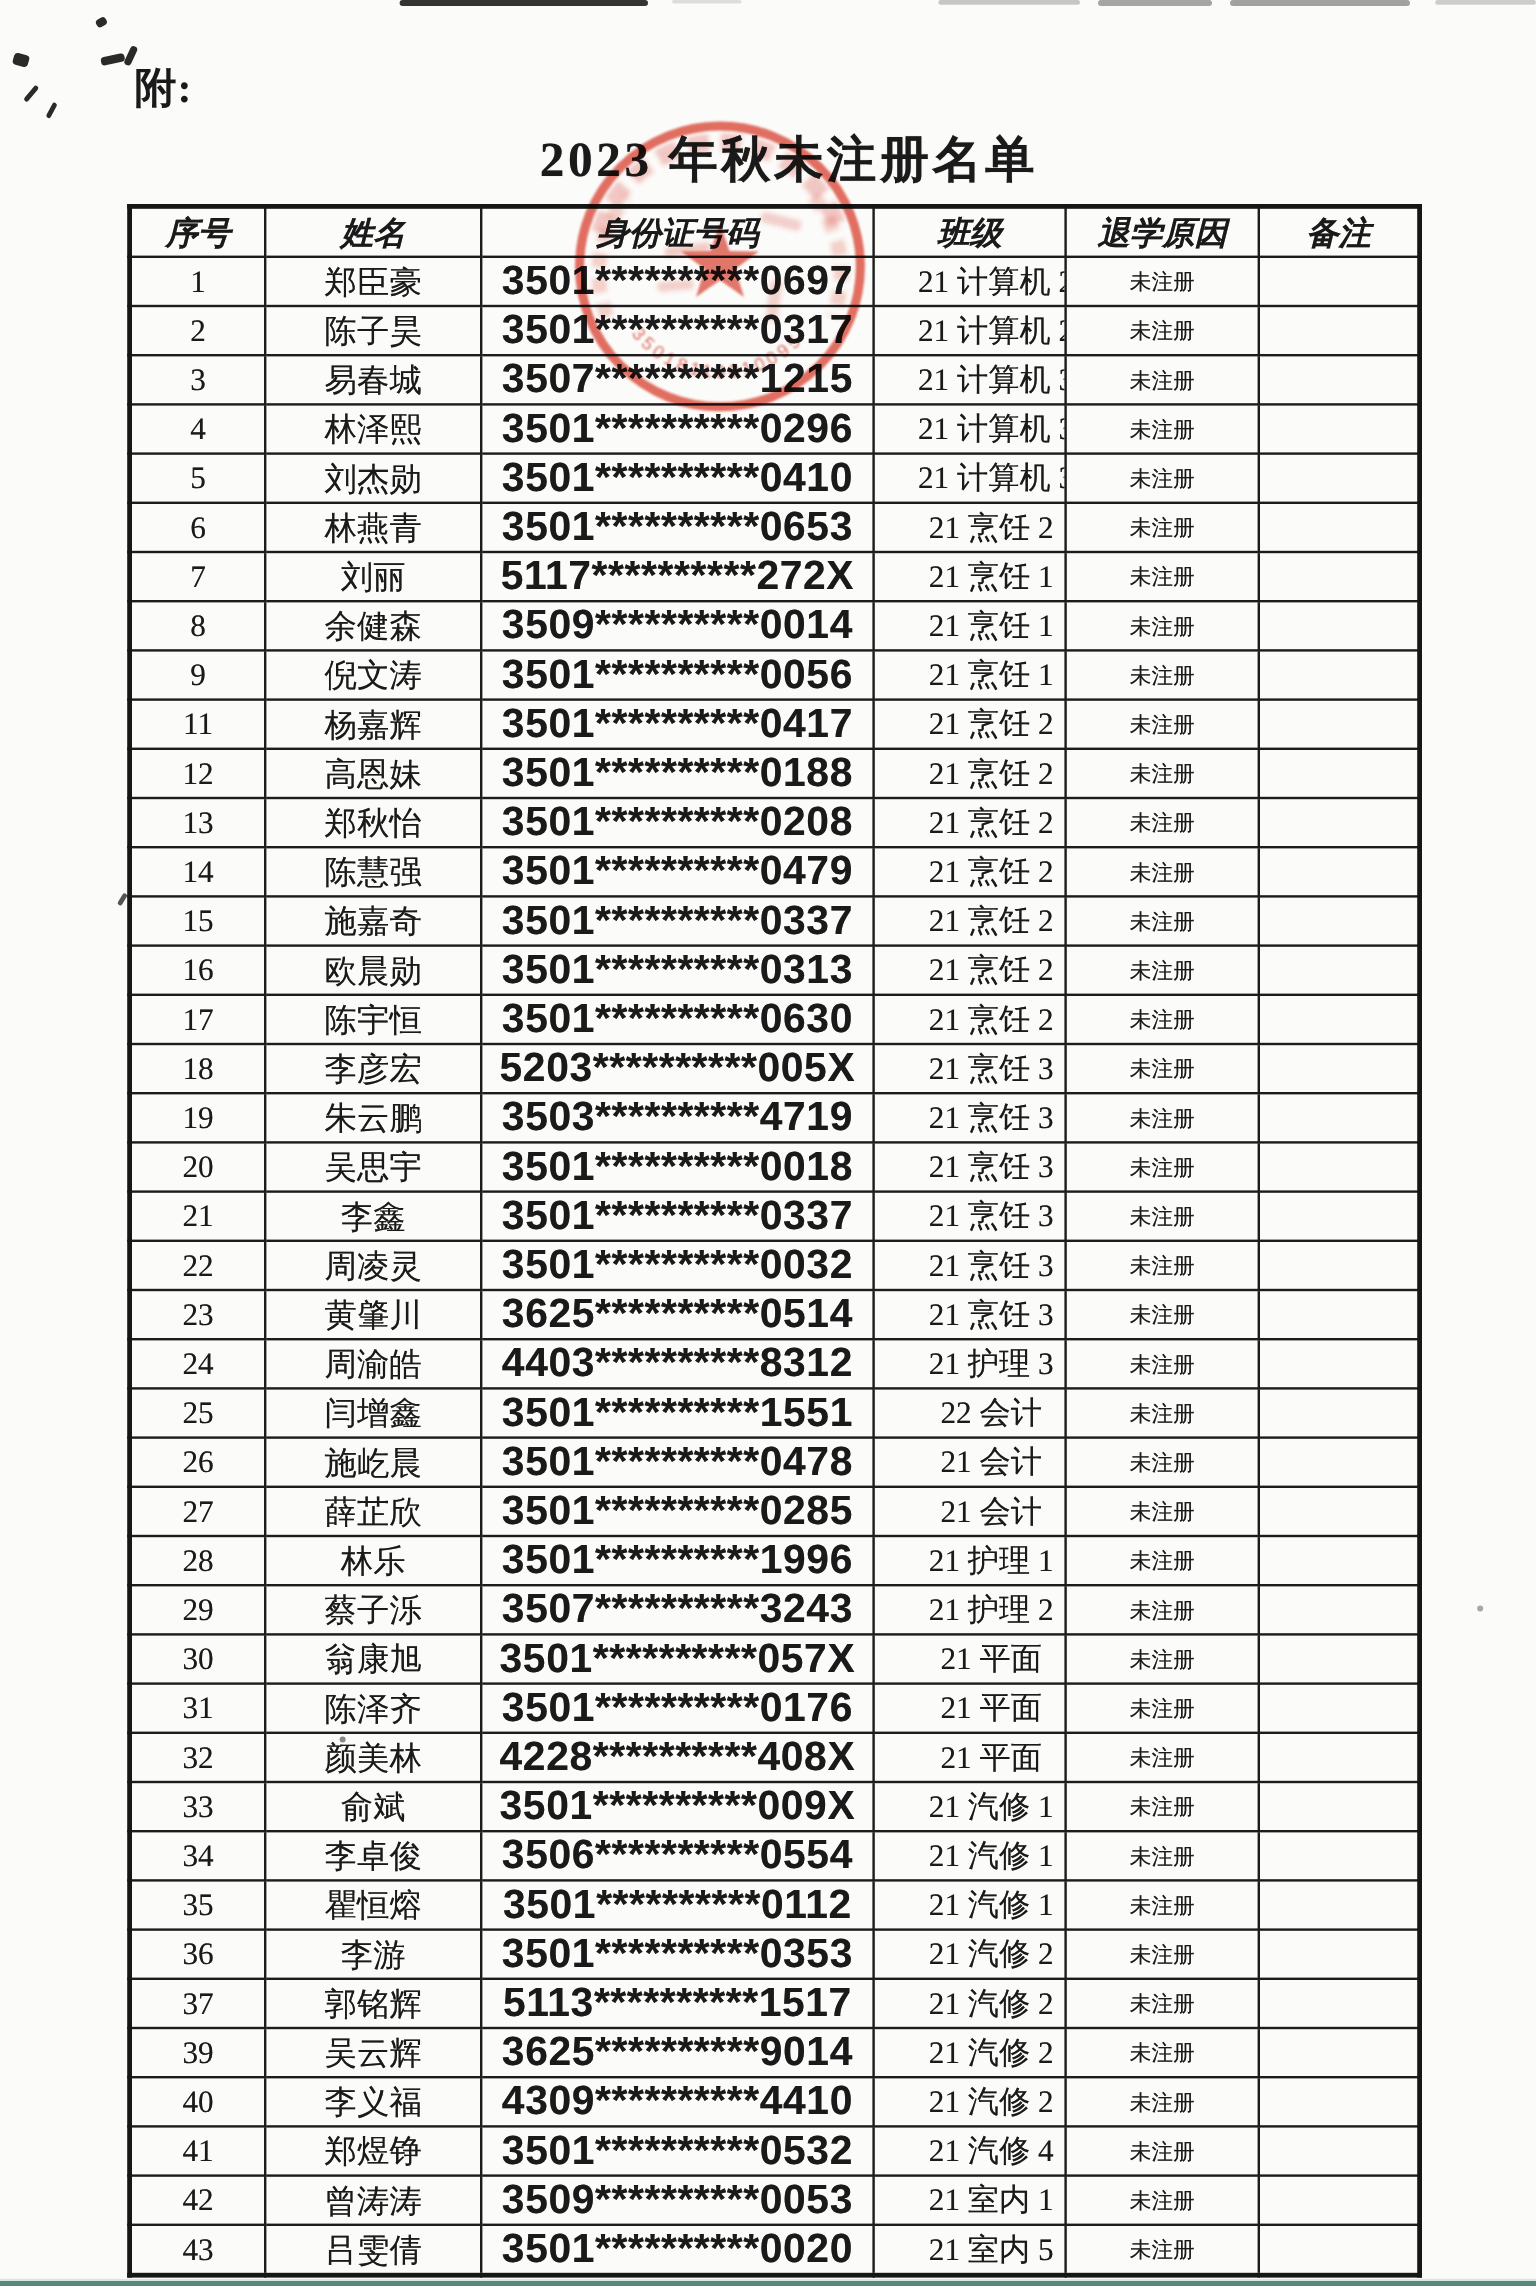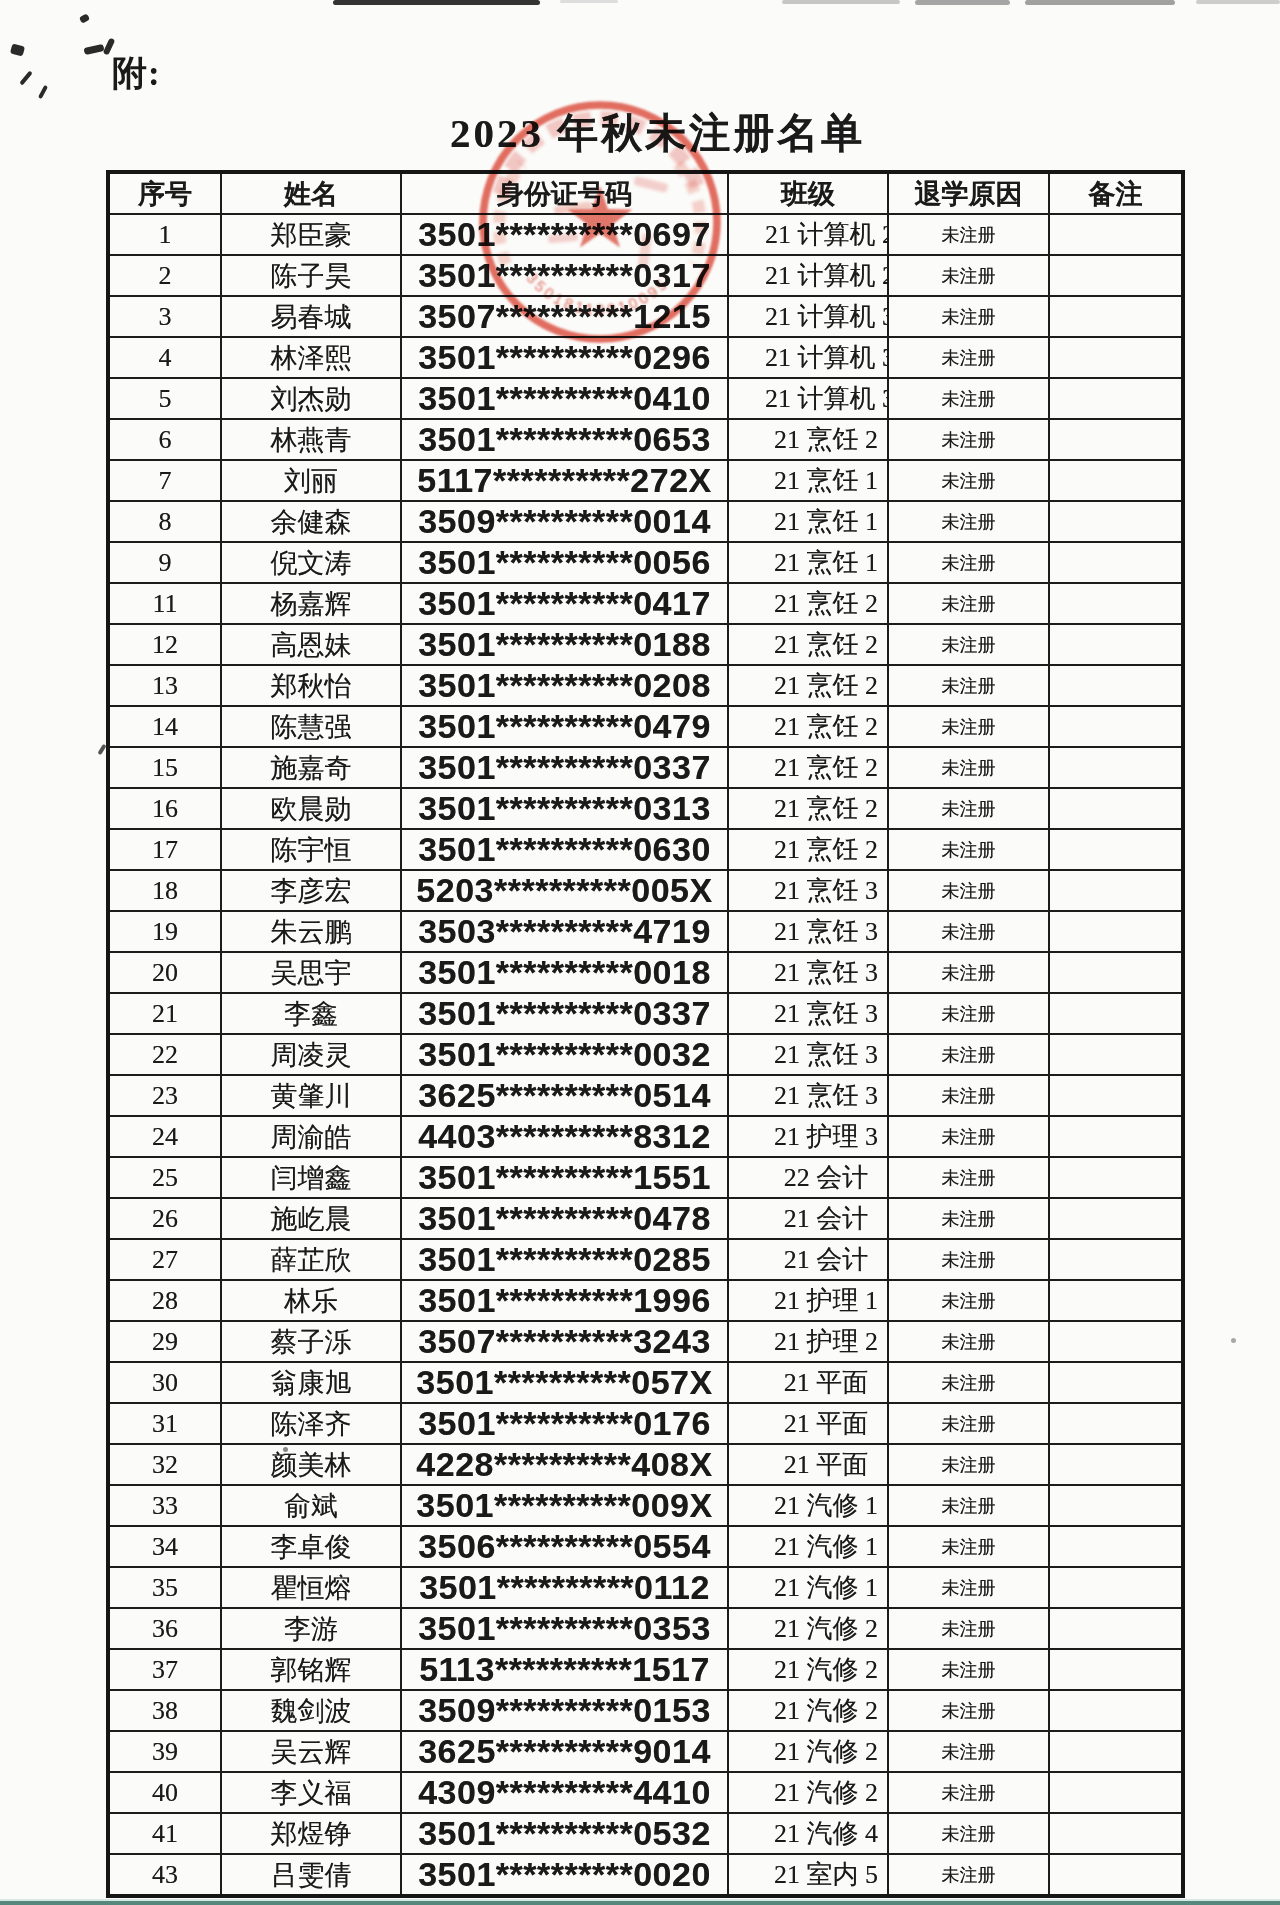--- a/index.html
+++ b/index.html
@@ -7,21 +7,21 @@
         font-family:"Liberation Serif","DejaVu Serif",serif;color:#1a1a1a;overflow:hidden;}
   
   .attach{position:absolute;left:112px;top:50px;font-size:35px;font-weight:600;letter-spacing:1px;}
   .title{position:absolute;left:120px;top:106px;width:1075px;margin:0;text-align:center;
          font-size:41px;font-weight:700;letter-spacing:3px;text-shadow:0 0 .6px rgba(0,0,0,.55);}
   
   table.roster{position:absolute;left:106px;top:170px;width:1075px;border-collapse:collapse;
          table-layout:fixed;border:4px solid #161616;}
   .roster th,.roster td{border:2.5px solid #1c1c1c;text-align:center;vertical-align:middle;
          padding:0;white-space:nowrap;overflow:hidden;text-shadow:0 0 .5px rgba(0,0,0,.5);}
-  .roster thead tr{height:42px;}
+  .roster thead tr{height:42px;font-style:italic;}
   .roster tbody tr{height:38px;}
   .roster th{font-size:27px;font-weight:600;}
   .roster td{font-size:27px;font-weight:500;}
   .roster td.c0{font-size:26px;}
   .roster td.c2{font-family:"Liberation Sans","DejaVu Sans",sans-serif;font-weight:700;
          font-size:34px;letter-spacing:.5px;}
   .roster td.c3{font-size:26px;padding-left:36px;}
   .roster td.c4{font-size:18px;}
   
   .stamp{position:absolute;left:462px;top:84px;width:276px;height:276px;
@@ -360,48 +360,48 @@
         </tr>
         <tr>
           <td class="c0">37</td>
           <td class="c1">郭铭辉</td>
           <td class="c2">5113**********1517</td>
           <td class="c3">21 汽修 2</td>
           <td class="c4">未注册</td>
           <td class="c5"></td>
         </tr>
         <tr>
-          <td class="c0">38</td>
-          <td class="c1">魏剑波</td>
-          <td class="c2">3509**********0153</td>
-          <td class="c3">21 汽修 2</td>
-          <td class="c4">未注册</td>
-          <td class="c5"></td>
-        </tr>
-        <tr>
           <td class="c0">39</td>
           <td class="c1">吴云辉</td>
           <td class="c2">3625**********9014</td>
           <td class="c3">21 汽修 2</td>
           <td class="c4">未注册</td>
           <td class="c5"></td>
         </tr>
         <tr>
           <td class="c0">40</td>
           <td class="c1">李义福</td>
           <td class="c2">4309**********4410</td>
           <td class="c3">21 汽修 2</td>
           <td class="c4">未注册</td>
           <td class="c5"></td>
         </tr>
         <tr>
           <td class="c0">41</td>
           <td class="c1">郑煜铮</td>
           <td class="c2">3501**********0532</td>
           <td class="c3">21 汽修 4</td>
+          <td class="c4">未注册</td>
+          <td class="c5"></td>
+        </tr>
+        <tr>
+          <td class="c0">42</td>
+          <td class="c1">曾涛涛</td>
+          <td class="c2">3509**********0053</td>
+          <td class="c3">21 室内 1</td>
           <td class="c4">未注册</td>
           <td class="c5"></td>
         </tr>
         <tr>
           <td class="c0">43</td>
           <td class="c1">吕雯倩</td>
           <td class="c2">3501**********0020</td>
           <td class="c3">21 室内 5</td>
           <td class="c4">未注册</td>
           <td class="c5"></td>

